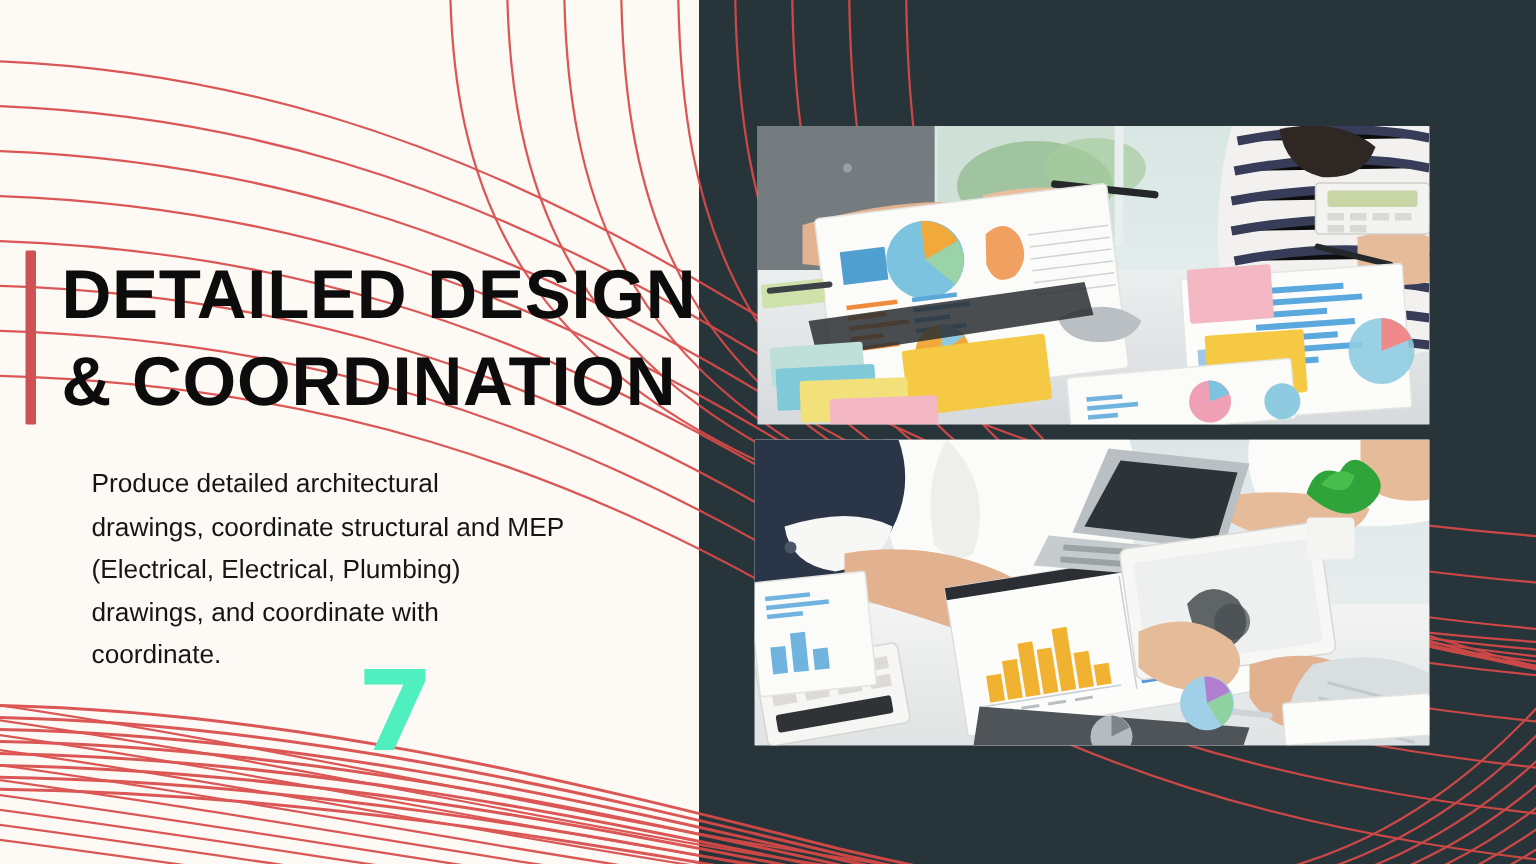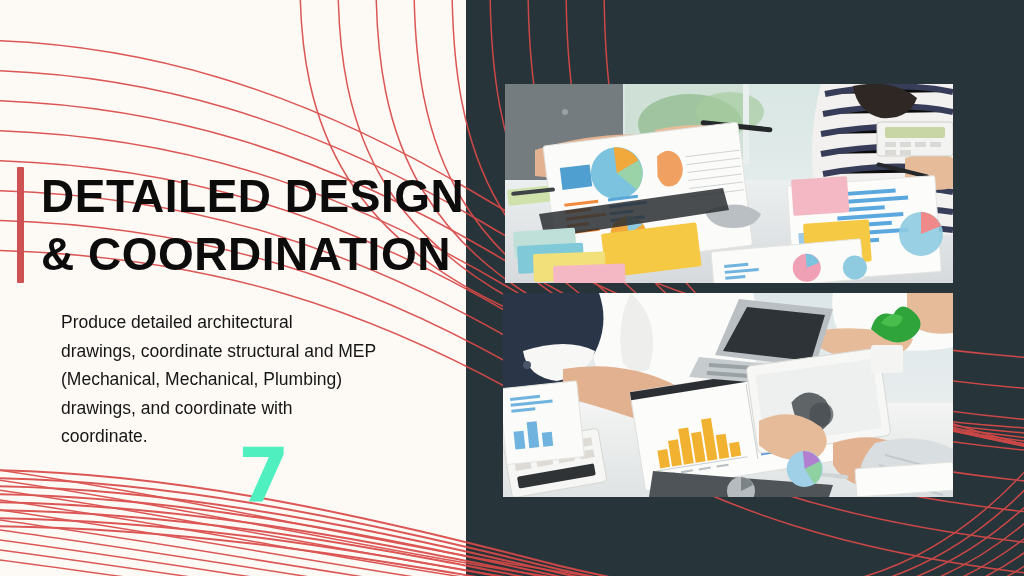--- a/index.html
+++ b/index.html
@@ -171,21 +171,21 @@
     <div class="accent-bar"></div>
     <div class="title-text">
       <span class="line">DETAILED DESIGN</span>
       <span class="line">&amp; COORDINATION</span>
     </div>
   </div>
 
   <div class="body-copy">
     <span class="line">Produce detailed architectural</span>
     <span class="line">drawings, coordinate structural and MEP</span>
-    <span class="line">(Mechanical, Mechanical, Plumbing)</span>
+    <span class="line">(Electrical, Electrical, Plumbing)</span>
     <span class="line">drawings, and coordinate with</span>
     <span class="line">coordinate.</span>
   </div>
 
   <div class="step-number">7</div>
 
   <div class="photo photo-top">
     <svg viewBox="0 0 448 199" preserveAspectRatio="xMidYMid slice">
       <defs>
         <linearGradient id="winT" x1="0" y1="0" x2="0" y2="1">

